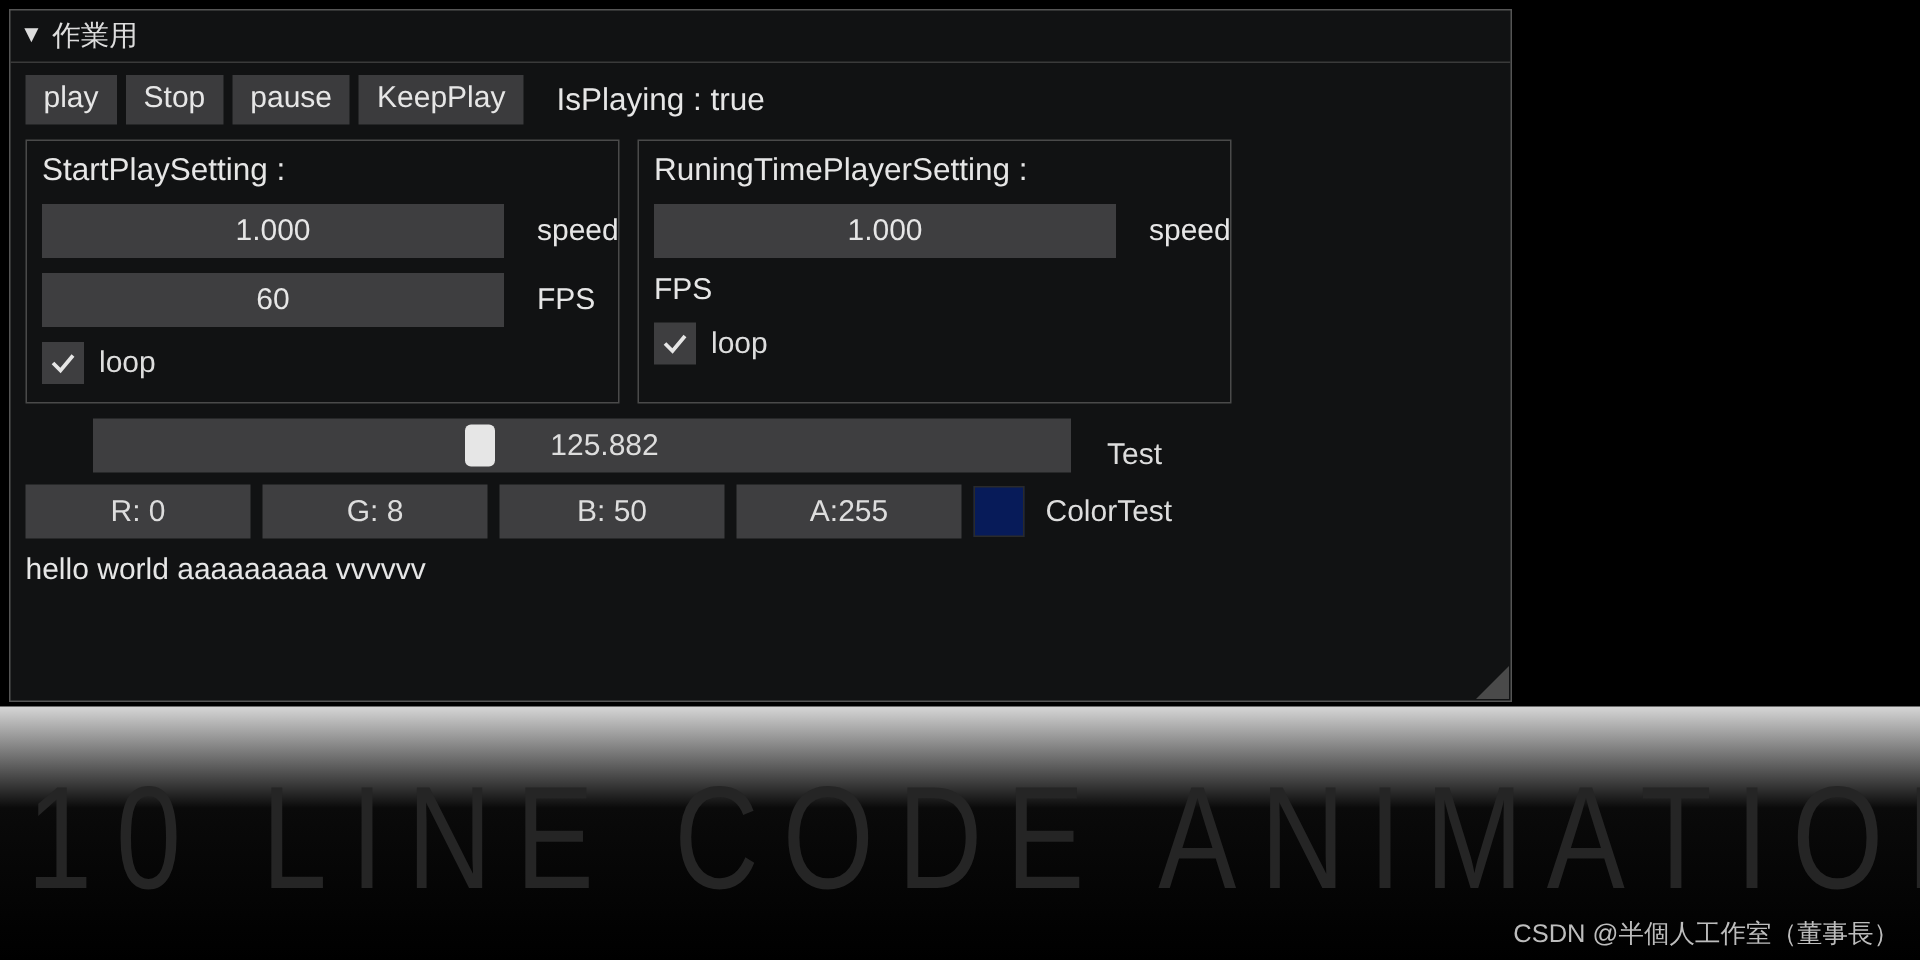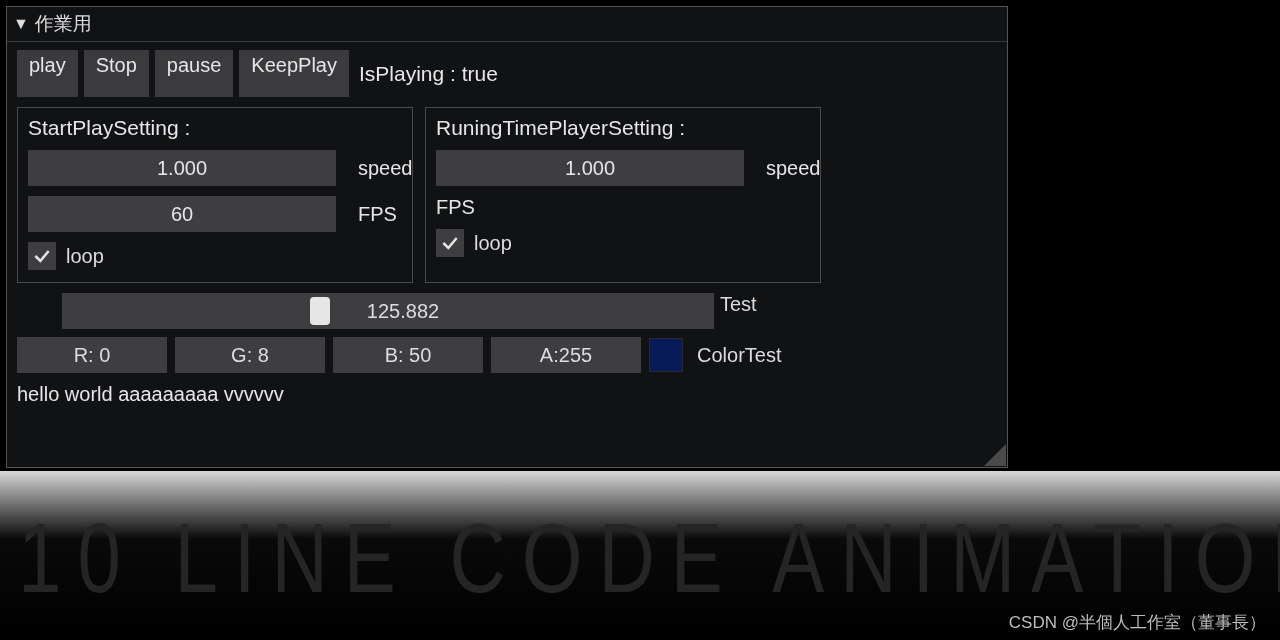--- a/index.html
+++ b/index.html
@@ -27,28 +27,28 @@
 
   .button-row {
     display: flex; align-items: center; gap: 6px;
     margin-bottom: 10px;
   }
   .btn {
     background: #3b3b3d;
     border: none;
     color: #e6e6e6;
     font-size: 20px;
-    padding: 4px 12px 20px 12px;
+    padding: 4px 12px 6px 12px;
     border-radius: 0;
     font-family: inherit;
   }
   .status-text {
     font-size: 21px;
     color: #e6e6e6;
-    margin-left: 4px;
+    margin-left: 16px;
   }
 
   .panels {
     display: flex; gap: 12px;
     margin-bottom: 10px;
   }
   .panel {
     border: 1px solid #4a4a4a;
     width: 396px;
     padding: 8px 10px 12px 10px;
@@ -80,21 +80,21 @@
   }
   .checkbox {
     width: 28px; height: 28px;
     background: #3e3e40;
     display: flex; align-items: center; justify-content: center;
   }
   .checkbox svg { width: 20px; height: 20px; }
   .check-label { font-size: 20px; }
 
   .slider-row {
-    display: flex; align-items: flex-start; gap: 0;
+    display: flex; align-items: flex-end; gap: 18px;
     margin-bottom: 8px;
     padding-left: 45px;
   }
   .slider {
     position: relative;
     background: #3e3e40;
     height: 36px;
     flex: 0 0 652px;
     display: flex; align-items: center; justify-content: center;
     font-size: 20px;

